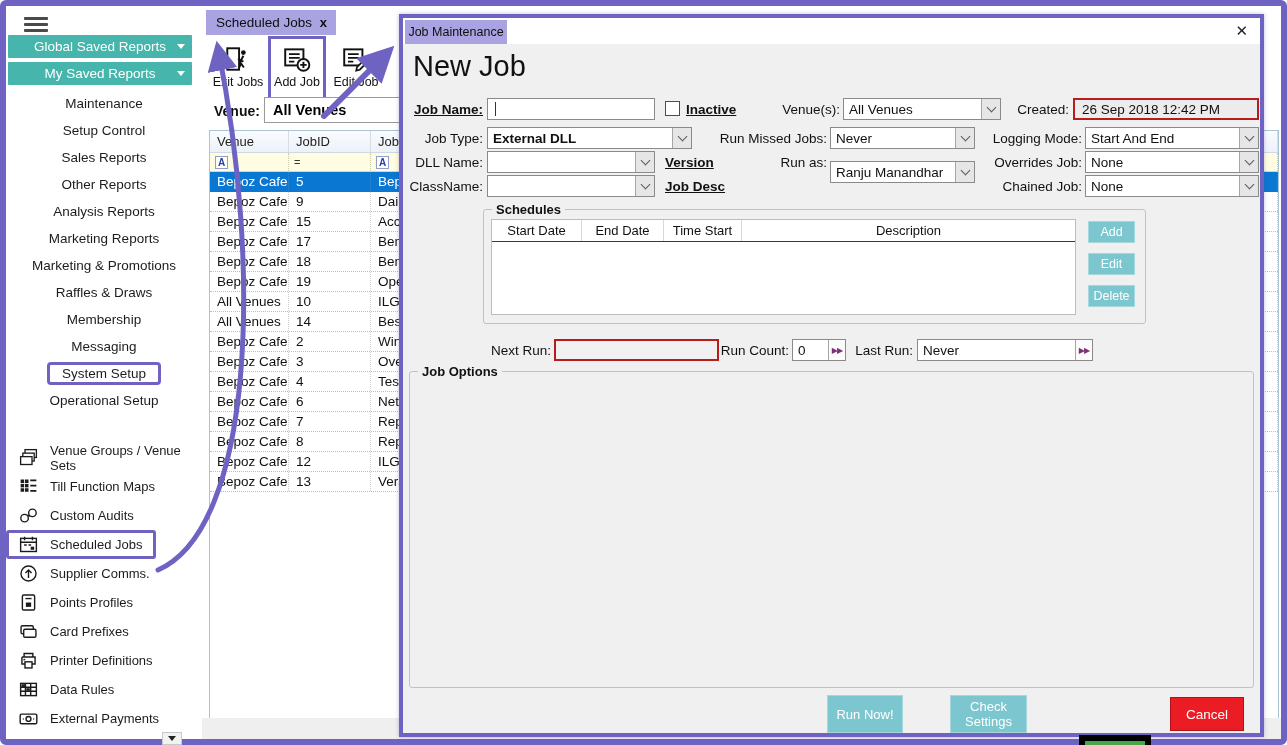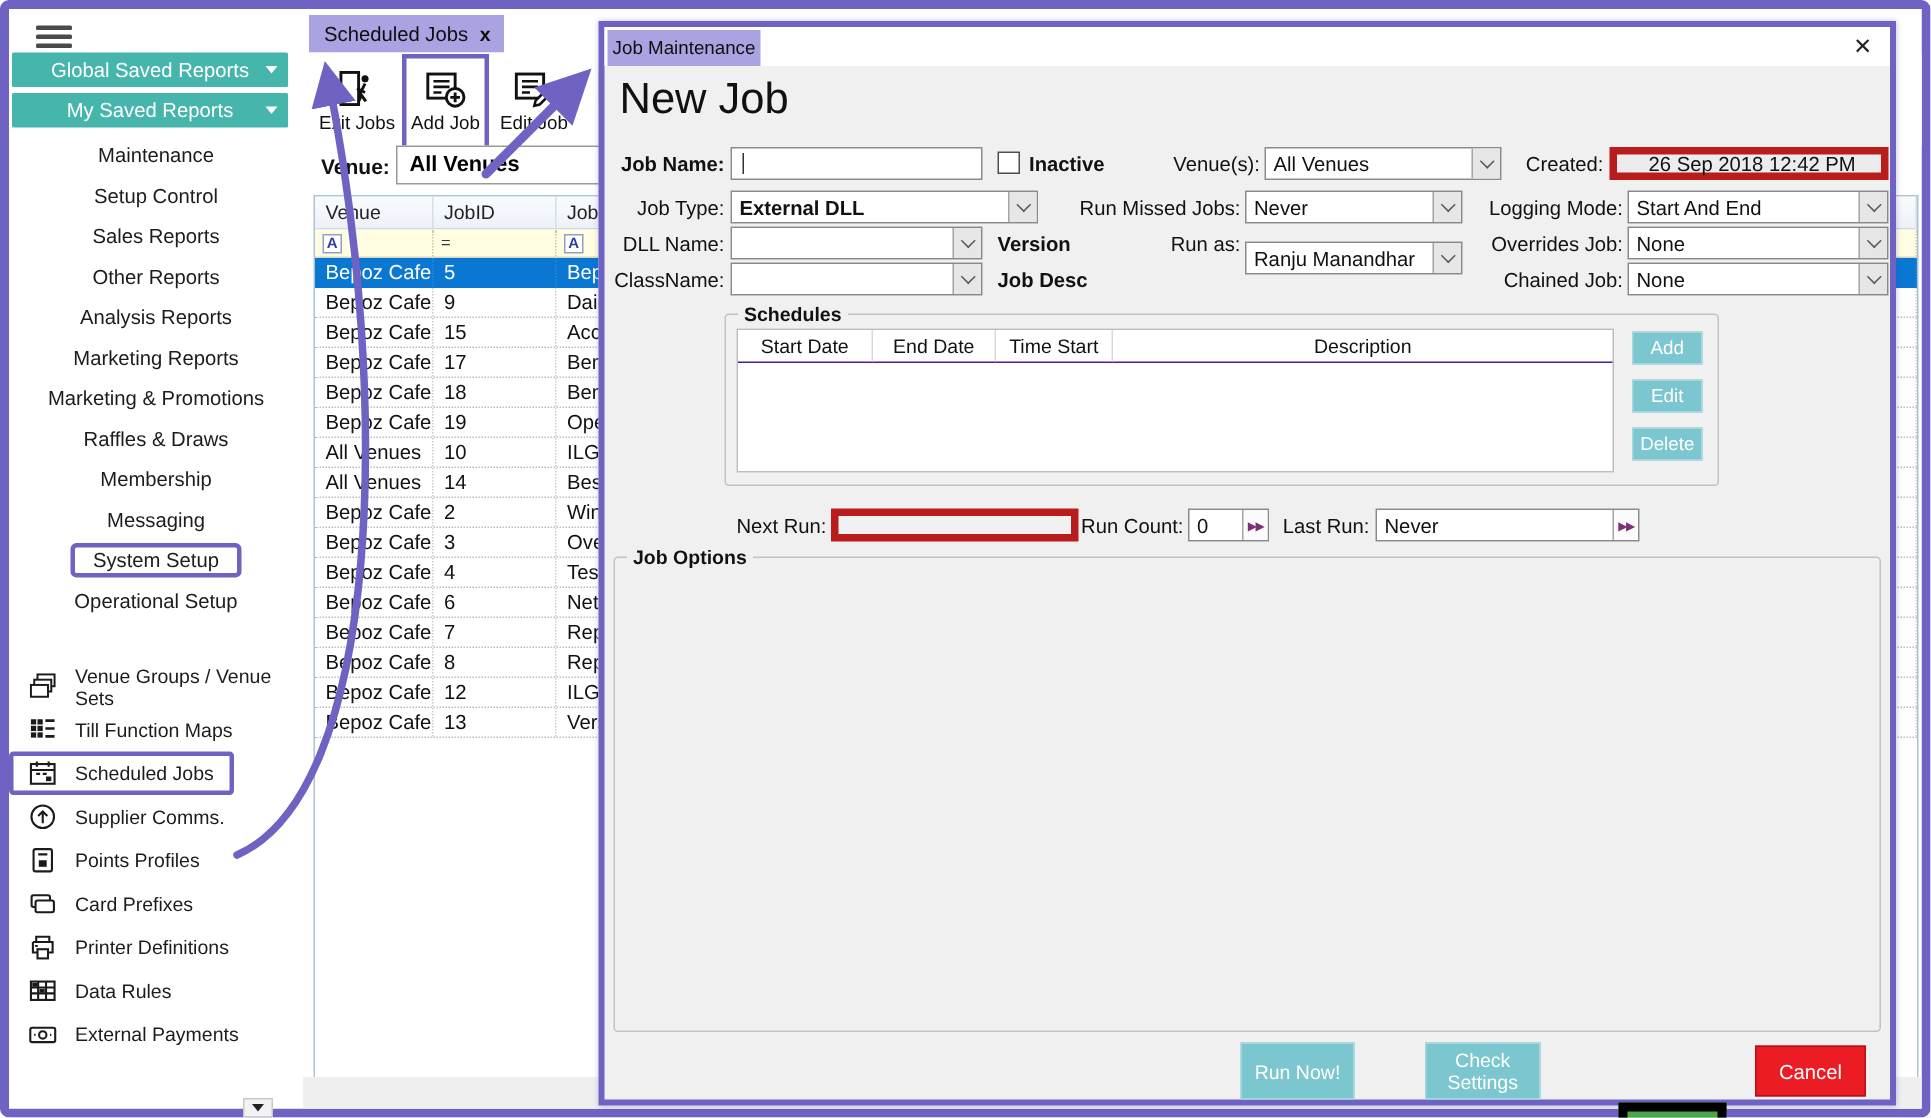--- a/index.html
+++ b/index.html
@@ -70,25 +70,25 @@
   #dialog { position:absolute; left:393px; top:8px; width:865px; height:723px;
             border:4px solid #6e63c3; background:#f0f0f0; z-index:10; box-shadow:0 0 4px rgba(80,70,160,.35); }
   #dlg-titlebar { position:absolute; left:0; top:0; width:857px; height:26px; background:#fff; }
   #dlg-tab { position:absolute; left:2px; top:2px; width:102px; height:24px; background:#a9a3e1;
              font-size:12.5px; color:#0e0e0e; display:flex; align-items:center; justify-content:center; }
   #dlg-close { position:absolute; right:12px; top:4px; font-size:15px; color:#222; cursor:pointer; }
   #dlg-title { position:absolute; left:10px; top:32px; font-size:29px; color:#111; }
 
   .lbl { position:absolute; height:22px; display:flex; align-items:center; justify-content:flex-end;
          font-size:13.5px; color:#111; white-space:nowrap; }
-  .lbl.b { font-weight:bold; }
+  .lbl.b { font-weight:bold;text-decoration:underline; }
   .inp { position:absolute; height:22px; background:#fff; border:1px solid #8a8a8a;
          font-size:13.5px; display:flex; align-items:center; padding-left:5px; }
-  .ro  { position:absolute; height:22px; background:#ececec; border:5px solid #b91c1c;
-         font-size:13.5px; display:flex; align-items:center; padding-left:21px; color:#111; }
+  .ro  { position:absolute; height:22px; background:#ececec; border:2px solid #b91c1c;
+         font-size:13.5px; display:flex; align-items:center; padding-left:7px; color:#111; }
   .dd  { position:absolute; height:22px; background:#fff; border:1px solid #8a8a8a; display:flex; cursor:pointer; }
   .dd .v { flex:1; font-size:13.5px; display:flex; align-items:center; padding-left:5px; color:#111;
            white-space:nowrap; overflow:hidden; }
   .dd .v.bold { font-weight:bold; }
   .dd .btn { width:19px; background:#e6e6e6; border-left:1px solid #a6a6a6; display:flex;
              align-items:center; justify-content:center; color:#5a5a5a; font-size:9px; }
   .caret-d { width:7px; height:7px; border-right:1.6px solid #5a5a5a; border-bottom:1.6px solid #5a5a5a;
              transform:rotate(45deg); margin-top:-4px; }
   .spinbtn { width:17px; background:#fbfbfb; border-left:1px solid #a6a6a6; display:flex;
              align-items:center; justify-content:center; color:#7d2f78; font-size:8px; letter-spacing:-1px; cursor:pointer; }
@@ -187,20 +187,28 @@
             <rect x="3" y="4" width="4" height="4" fill="#1b1b1b"></rect>
             <rect x="8" y="4" width="4" height="4" fill="#1b1b1b"></rect>
             <rect x="3" y="9" width="4" height="4" fill="#1b1b1b"></rect>
             <rect x="8" y="9" width="4" height="4" fill="#1b1b1b"></rect>
             <rect x="3" y="14" width="4" height="4" fill="#1b1b1b"></rect>
             <rect x="8" y="14" width="4" height="4" fill="#1b1b1b"></rect>
             <path d="M14 5 h7 M14 11 h7 M14 17 h7" stroke="#1b1b1b" stroke-width="2" fill="none"></path>
           </svg>
           <span>Till Function Maps</span>
         </div>
+        <div class="i-item">
+          <svg viewBox="0 0 24 24">
+            <circle cx="7.5" cy="15" r="4.3" stroke="#1b1b1b" stroke-width="1.6" fill="none"></circle>
+            <circle cx="16.5" cy="9" r="4.3" stroke="#1b1b1b" stroke-width="1.6" fill="none"></circle>
+            <path d="M10.5 11.5 l3 1.5" stroke="#1b1b1b" stroke-width="1.6"></path>
+          </svg>
+          <span>Custom Audits</span>
+        </div>
         <div class="i-item callout">
           <svg viewBox="0 0 24 24">
             <rect x="3" y="5" width="18" height="15" stroke="#1b1b1b" stroke-width="1.6" fill="none"></rect>
             <path d="M3 9.5 h18 M7.5 3 v4 M16.5 3 v4 M7 12.5 h3 M12 12.5 h3" stroke="#1b1b1b" stroke-width="1.6" fill="none"></path>
             <rect x="14.5" y="14.5" width="4" height="3.5" fill="#1b1b1b"></rect>
           </svg>
           <span>Scheduled Jobs</span>
         </div>
         <div class="i-item">
           <svg viewBox="0 0 24 24">

